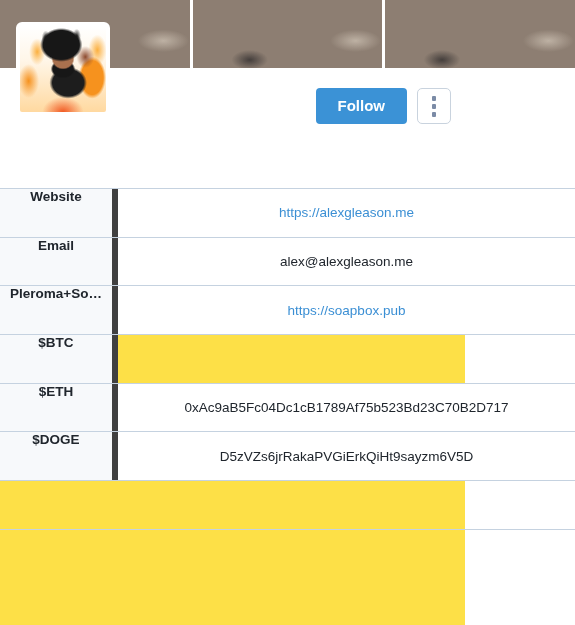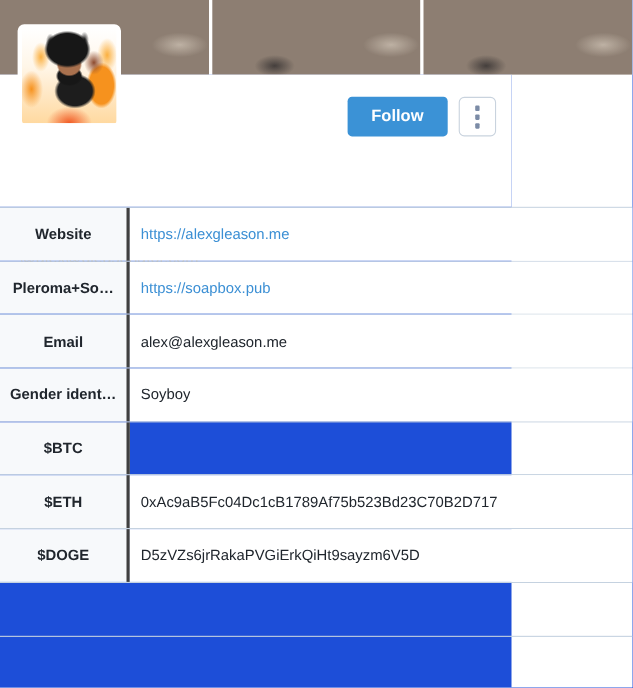--- a/index.html
+++ b/index.html
@@ -12,21 +12,21 @@
     overflow: hidden;
     background: #ffffff;
     font-family: "Liberation Sans", sans-serif;
     -webkit-font-smoothing: antialiased;
   }
 
   #profile-page {
     position: relative;
     width: 465px;
     height: 625px;
-    background: #1d4ed8;
+    background: #fde047;
   }
 
   
   .banner {
     position: relative;
     width: 575px;
     height: 68px;
     display: flex;
     gap: 3px;
     overflow: hidden;
@@ -214,24 +214,24 @@
     display: flex;
     align-items: stretch;
     min-height: 48.7px;
     border-bottom: 1px solid #c5d2e0;
     box-sizing: border-box;
   }
   .field-name {
     flex: 0 0 118px;
     width: 118px;
     background: #f7f9fb;
-    border-right: 3px solid #404040;
-    box-sizing: border-box;
-    display: flex;
-    align-items: center;
+    border-right: 6px solid #404040;
+    box-sizing: border-box;
+    display: flex;
+    align-items: flex-start;
     justify-content: center;
     padding: 0 9px;
     font-size: 13.5px;
     font-weight: 700;
     color: #20262d;
     overflow: hidden;
     white-space: nowrap;
     text-overflow: ellipsis;
   }
   .field-name span {
@@ -240,21 +240,21 @@
     text-overflow: ellipsis;
     max-width: 100%;
     display: block;
     text-align: center;
   }
   .field-value {
     flex: 1 1 auto;
     background: #ffffff;
     display: flex;
     align-items: center;
-    justify-content: flex-start;
+    justify-content: center;
     padding: 0 10px;
     box-sizing: border-box;
     font-size: 13.5px;
     color: #20262d;
     overflow: hidden;
   }
   .field-value span,
   .field-value a {
     display: block;
     max-width: 100%;
@@ -310,44 +310,36 @@
       <div class="field-row">
         <div class="field-name">
           <span>Website</span>
         </div>
         <div class="field-value">
           <a href="#">https://alexgleason.me</a>
         </div>
       </div>
       <div class="field-row">
         <div class="field-name">
+          <span>Email</span>
+        </div>
+        <div class="field-value">
+          <span>alex@alexgleason.me</span>
+        </div>
+      </div>
+      <div class="field-row">
+        <div class="field-name">
           <span>Pleroma+So…</span>
         </div>
         <div class="field-value">
           <a href="#">https://soapbox.pub</a>
         </div>
       </div>
       <div class="field-row">
         <div class="field-name">
-          <span>Email</span>
-        </div>
-        <div class="field-value">
-          <span>alex@alexgleason.me</span>
-        </div>
-      </div>
-      <div class="field-row">
-        <div class="field-name">
-          <span>Gender ident…</span>
-        </div>
-        <div class="field-value">
-          <span>Soyboy</span>
-        </div>
-      </div>
-      <div class="field-row">
-        <div class="field-name">
           <span>$BTC</span>
         </div>
       </div>
       <div class="field-row">
         <div class="field-name">
           <span>$ETH</span>
         </div>
         <div class="field-value">
           <span>0xAc9aB5Fc04Dc1cB1789Af75b523Bd23C70B2D717</span>
         </div>

